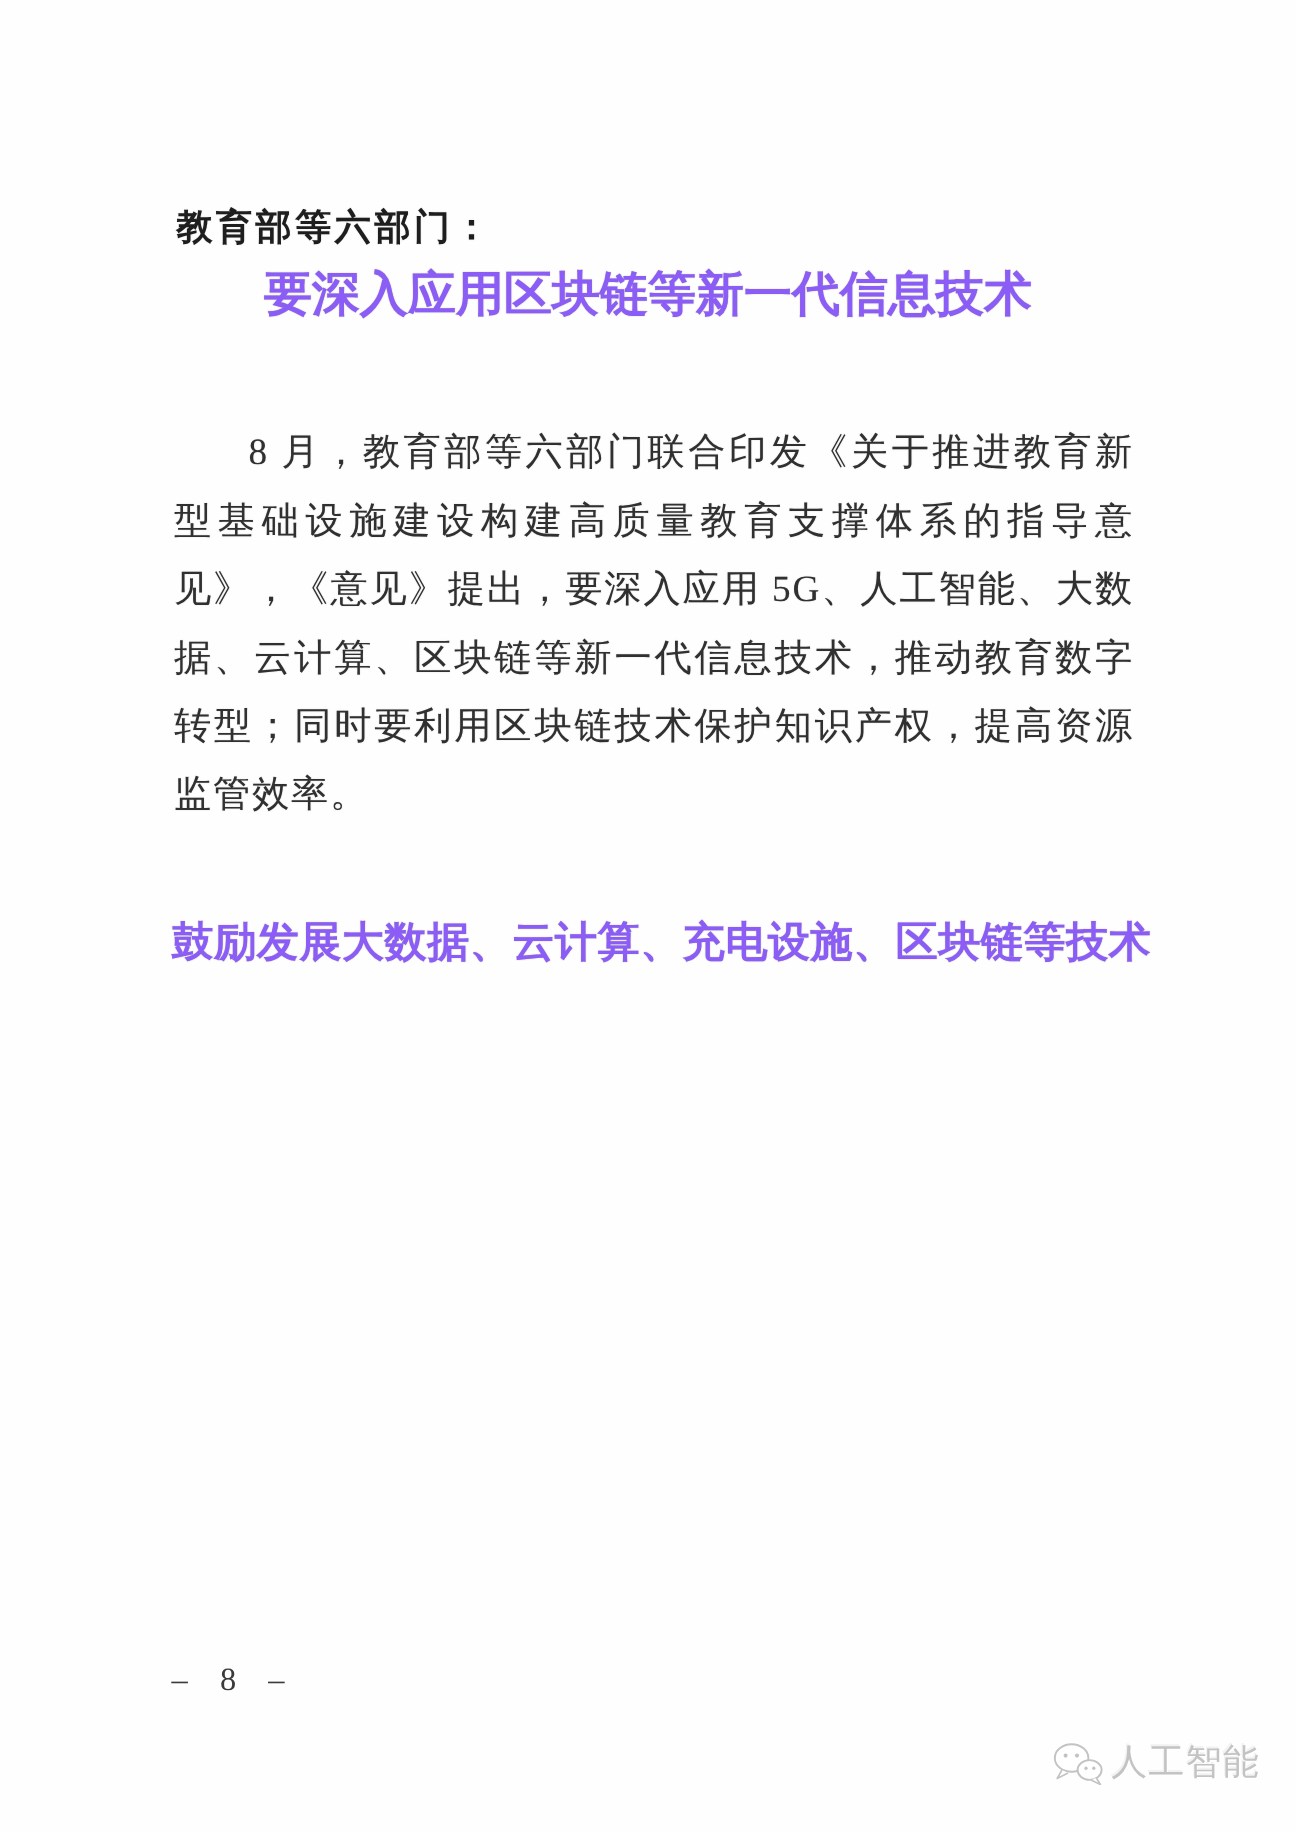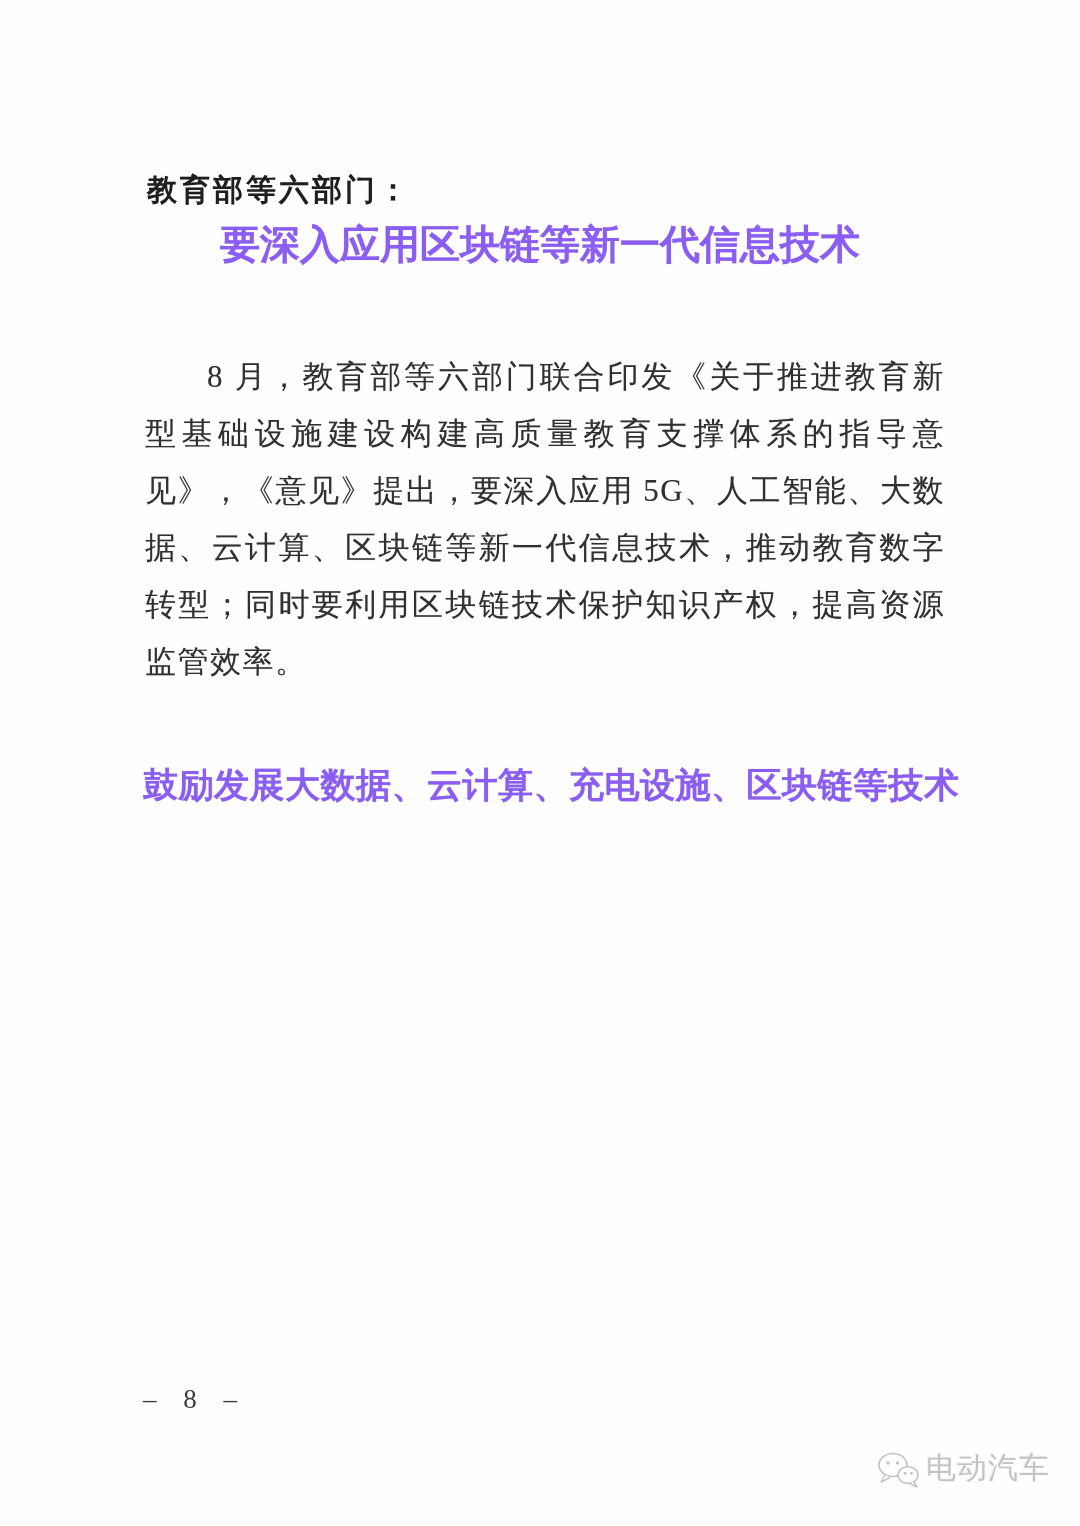--- a/index.html
+++ b/index.html
@@ -117,16 +117,16 @@
     <svg viewBox="0 0 44 38" fill="none" xmlns="http://www.w3.org/2000/svg">
       <ellipse cx="17" cy="15" rx="14" ry="11.5" fill="#ffffff" stroke="#c3c3c3" stroke-width="1.6"></ellipse>
       <path d="M9 25 L5 32 L14 27.5" fill="#ffffff" stroke="#c3c3c3" stroke-width="1.4" stroke-linejoin="round"></path>
       <circle cx="12" cy="13" r="1.7" fill="#c3c3c3"></circle>
       <circle cx="21.5" cy="13" r="1.7" fill="#c3c3c3"></circle>
       <ellipse cx="32" cy="25" rx="10" ry="8.2" fill="#ffffff" stroke="#c3c3c3" stroke-width="1.6"></ellipse>
       <path d="M37.5 31.5 L41 37 L33.5 33.5" fill="#ffffff" stroke="#c3c3c3" stroke-width="1.4" stroke-linejoin="round"></path>
       <circle cx="29" cy="23.5" r="1.4" fill="#c3c3c3"></circle>
       <circle cx="35.5" cy="23.5" r="1.4" fill="#c3c3c3"></circle>
     </svg>
-    <span>电动汽车</span>
+    <span>人工智能</span>
   </div>
 
 </div>
 
 </body></html>

